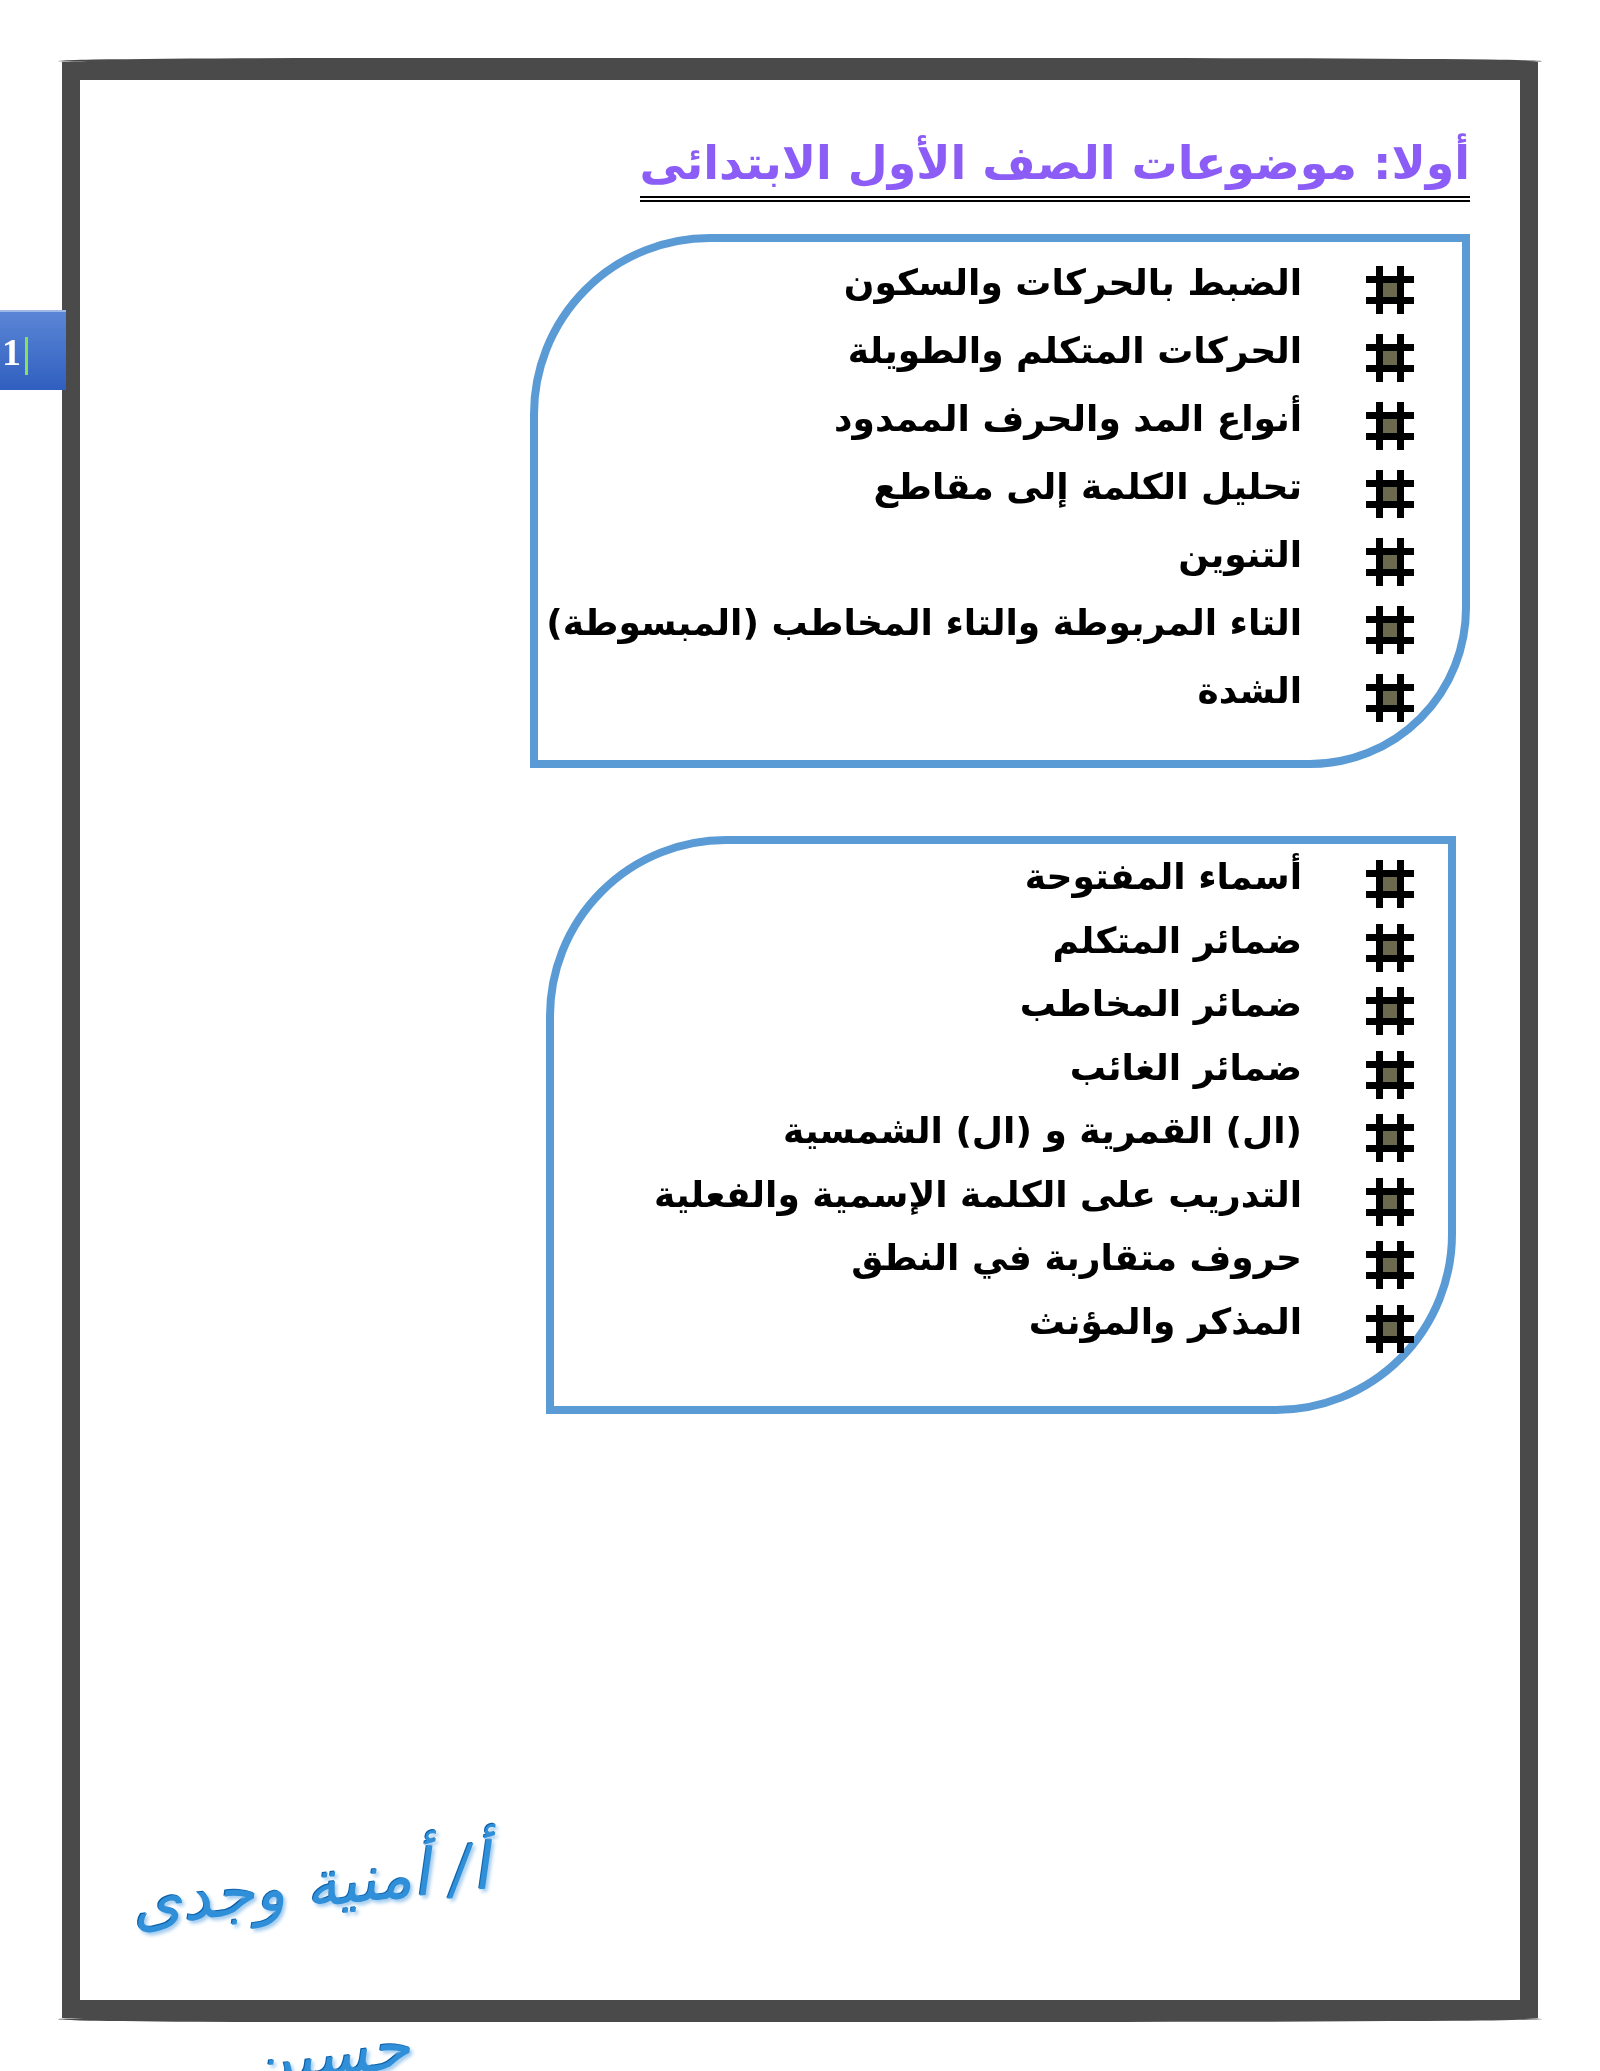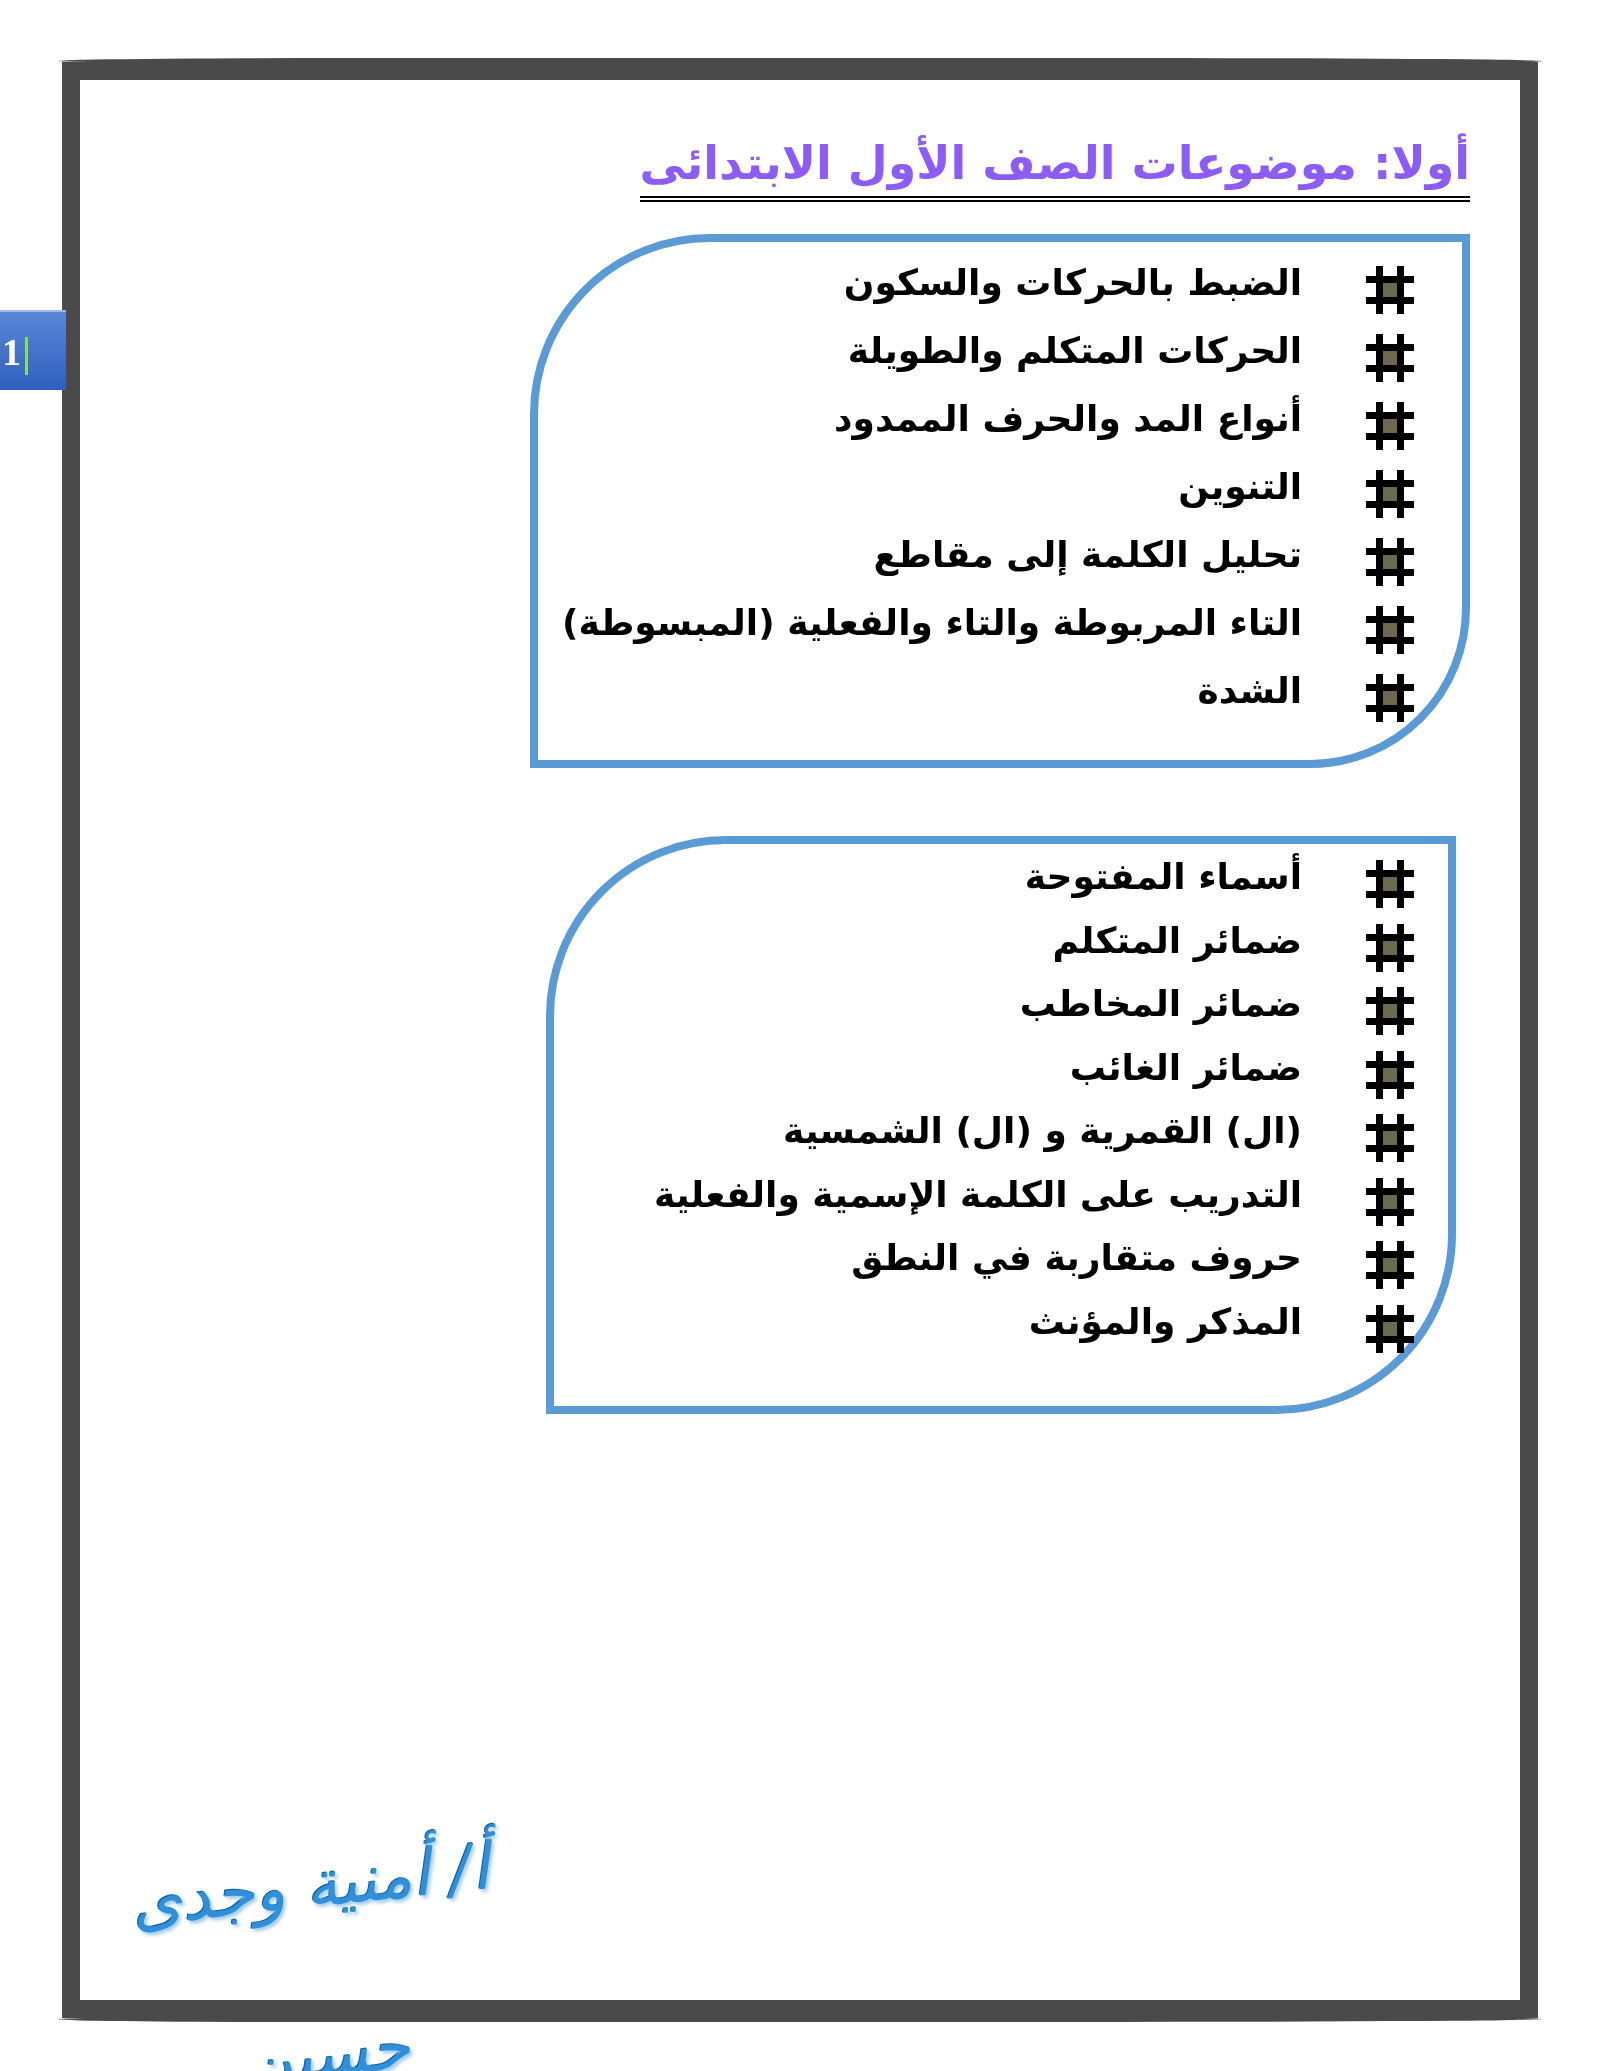--- a/index.html
+++ b/index.html
@@ -98,41 +98,41 @@
       <span class="item-text">أنواع المد والحرف الممدود</span>
     </li>
   <li>
       <span class="bullet">
         <i class="h1"></i>
         <i class="h2"></i>
         <i class="v1"></i>
         <i class="v2"></i>
         <i class="sq"></i>
       </span>
+      <span class="item-text">تحليل الكلمة إلى مقاطع</span>
+    </li>
+  <li>
+      <span class="bullet">
+        <i class="h1"></i>
+        <i class="h2"></i>
+        <i class="v1"></i>
+        <i class="v2"></i>
+        <i class="sq"></i>
+      </span>
       <span class="item-text">التنوين</span>
     </li>
   <li>
       <span class="bullet">
         <i class="h1"></i>
         <i class="h2"></i>
         <i class="v1"></i>
         <i class="v2"></i>
         <i class="sq"></i>
       </span>
-      <span class="item-text">تحليل الكلمة إلى مقاطع</span>
-    </li>
-  <li>
-      <span class="bullet">
-        <i class="h1"></i>
-        <i class="h2"></i>
-        <i class="v1"></i>
-        <i class="v2"></i>
-        <i class="sq"></i>
-      </span>
-      <span class="item-text">التاء المربوطة والتاء والفعلية (المبسوطة)</span>
+      <span class="item-text">التاء المربوطة والتاء المخاطب (المبسوطة)</span>
     </li>
   <li>
       <span class="bullet">
         <i class="h1"></i>
         <i class="h2"></i>
         <i class="v1"></i>
         <i class="v2"></i>
         <i class="sq"></i>
       </span>
       <span class="item-text">الشدة</span>

